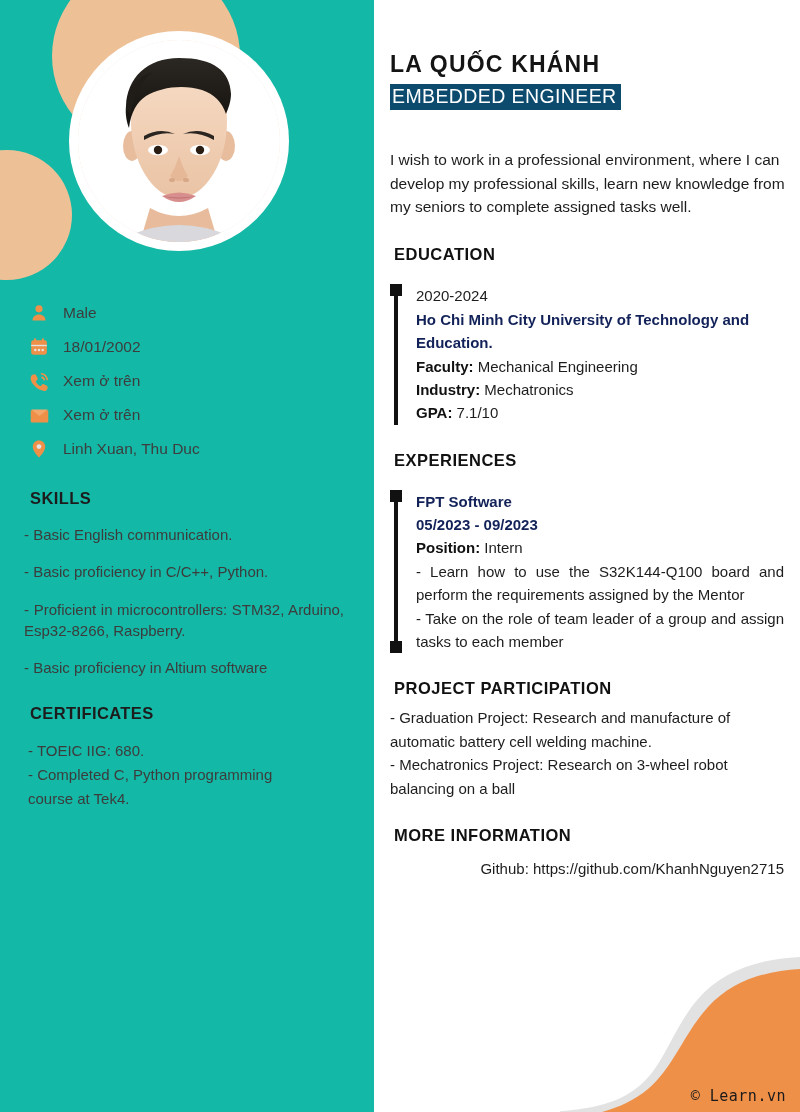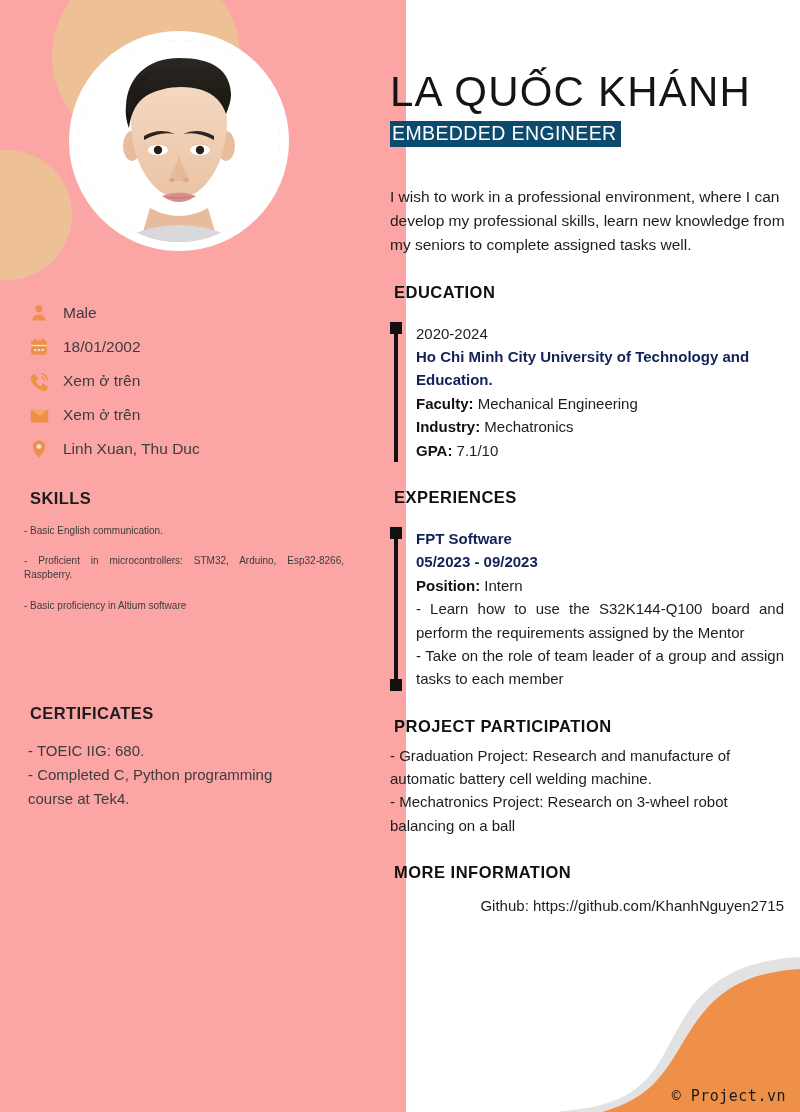--- a/index.html
+++ b/index.html
@@ -15,22 +15,22 @@
     width:800px;
     height:1112px;
     background:#ffffff;
     overflow:hidden;
   }
 
   
   .sidebar {
     position:absolute;
     left:0; top:0;
-    width:406px; height:1112px;
-    background:#fca5a5;
+    width:374px; height:1112px;
+    background:#14b8a6;
     overflow:hidden;
   }
   .deco-circle { position:absolute; border-radius:50%; background:#eec096; }
   .deco-circle.one { width:188px; height:188px; left:52px; top:-38px; }
   .deco-circle.two { width:130px; height:130px; left:-58px; top:150px; }
 
   .photo-wrap {
     position:absolute;
     left:69px; top:31px;
     width:220px; height:220px;
@@ -80,44 +80,44 @@
   .side-sec.certs  { top:704px; }
   .side-head {
     font-size:16.5px;
     font-weight:bold;
     color:#1c1c1c;
     letter-spacing:0.4px;
     padding-left:6px;
     margin-bottom:16px;
   }
   .side-item {
-    font-size:10px;
+    font-size:15px;
     color:#3c3c3c;
     line-height:1.42;
     margin-bottom:16px;
   }
   .side-item.justify { text-align:justify; text-align-last:left; }
   .cert-item {
     font-size:15px;
     color:#3c3c3c;
     line-height:1.6;
     padding-left:4px;
   }
 
   
   .main {
     position:absolute;
     left:357px; top:0;
     width:443px; height:1112px;
     padding:0 16px 0 33px;
   }
   .name {
-    margin-top:68px;
-    font-size:42px;
-    font-weight:normal;
+    margin-top:52px;
+    font-size:23px;
+    font-weight:bold;
     color:#141414;
     letter-spacing:1.2px;
     line-height:1.12;
   }
   .role-wrap { margin-top:6px; }
   .role {
     display:inline-block;
     background:#0c4a6e;
     color:#ffffff;
     font-size:19.5px;
@@ -309,20 +309,21 @@
           </svg>
         </span>
         <span class="txt">Linh Xuan, Thu Duc</span>
       </div>
 
     </div>
 
     <section class="side-sec skills">
       <h2 class="side-head">SKILLS</h2>
       <p class="side-item">- Basic English communication.</p>
+      <p class="side-item">- Basic proficiency in C/C++, Python.</p>
       <p class="side-item justify">- Proficient in microcontrollers: STM32, Arduino, Esp32-8266, Raspberry.</p>
       <p class="side-item">- Basic proficiency in Altium software</p>
     </section>
 
     <section class="side-sec certs">
       <h2 class="side-head">CERTIFICATES</h2>
       <p class="cert-item">- TOEIC IIG: 680.</p>
       <p class="cert-item">- Completed C, Python programming</p>
       <p class="cert-item">  course at Tek4.</p>
     </section>
@@ -393,15 +394,15 @@
     </section>
 
   </main>
 
   <div class="footer-art">
     <svg viewBox="0 0 240 175" preserveAspectRatio="none" aria-hidden="true">
       <path d="M-8 175 C 30 172 55 168 78 150 C 104 130 112 92 138 62 C 162 34 198 22 240 20 L 240 175 Z" fill="#e2e2e2"></path>
       <path d="M-8 185 C 36 178 64 172 88 152 C 114 130 124 96 148 70 C 172 44 204 34 240 32 L 240 185 Z" fill="#ef9049"></path>
     </svg>
   </div>
-  <div class="watermark">©  Project.vn</div>
+  <div class="watermark">©  Learn.vn</div>
 
 </div>
 
 </body></html>

